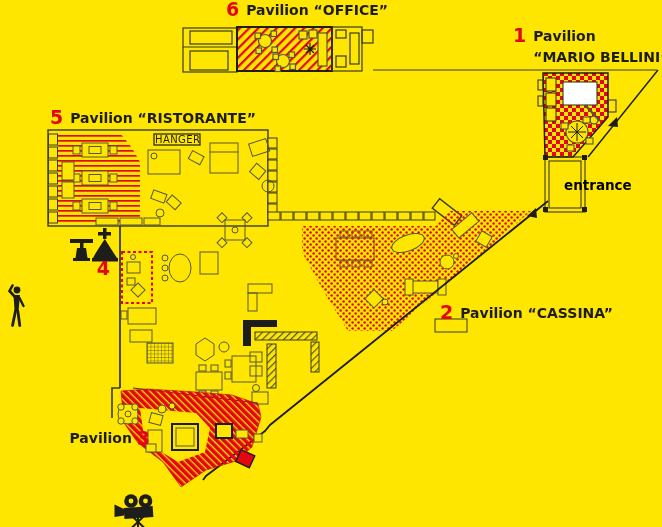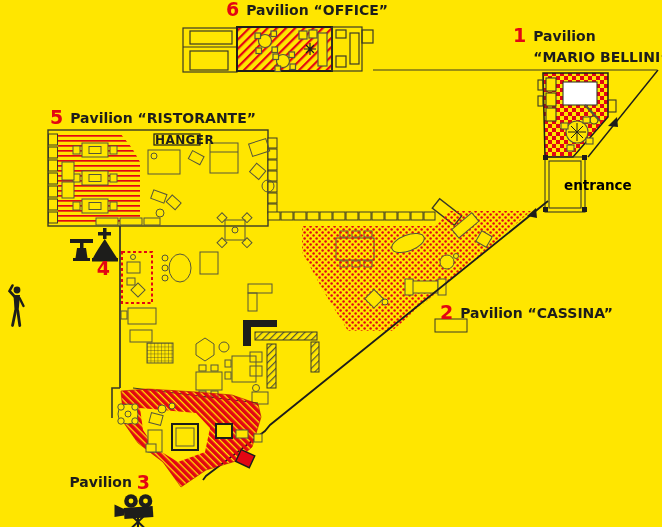--- a/index.html
+++ b/index.html
@@ -3,21 +3,21 @@
 <meta charset="utf-8">
 <style>
   html,body{margin:0;padding:0;background:#ffe600;}
   #stage{position:relative;width:662px;height:527px;background:#ffe600;overflow:hidden;
          font-family:"DejaVu Sans","Liberation Sans",sans-serif;}
   #plan{position:absolute;left:0;top:0;}
   .lbl{position:absolute;font-weight:bold;color:#1d1d1b;font-size:14px;line-height:21px;white-space:nowrap;}
   .num{color:#e30613;font-size:19px;font-weight:bold;line-height:19px;vertical-align:-2px;}
   .flexlbl{display:flex;gap:7px;align-items:flex-start;}
   .rightcol{text-align:right;}
-  .tiny{position:absolute;font-weight:bold;color:#1d1d1b;font-size:12px;line-height:10px;
+  .tiny{position:absolute;font-weight:normal;color:#1d1d1b;font-size:10px;line-height:10px;
         letter-spacing:.4px;text-align:center;}
   .entr{position:absolute;font-weight:bold;color:#000000;font-size:13.5px;line-height:16px;white-space:nowrap;}
 </style>
 </head>
 <body>
 
 <div id="stage">
 
 <svg id="plan" width="662" height="527" viewBox="0 0 662 527">
   <defs>
@@ -359,21 +359,21 @@
   <div style="padding-right:26px">
     <span class="num">4</span>
   </div>
 </div>
 
 <div class="lbl flexlbl" style="left:440px;top:303px">
   <span class="num">2</span>
   <span>Pavilion “CASSINA”</span>
 </div>
 
-<div class="lbl rightcol" style="left:0px;top:472px;width:150px">
+<div class="lbl rightcol" style="left:0px;top:428px;width:150px">
   <span>Pavilion</span>
   <span class="num">3</span>
 </div>
 
 <div class="entr" style="left:564px;top:177px">entrance</div>
 
 <div class="tiny" style="left:155px;top:135px;width:45px">HANGER</div>
 
 </div>
 

